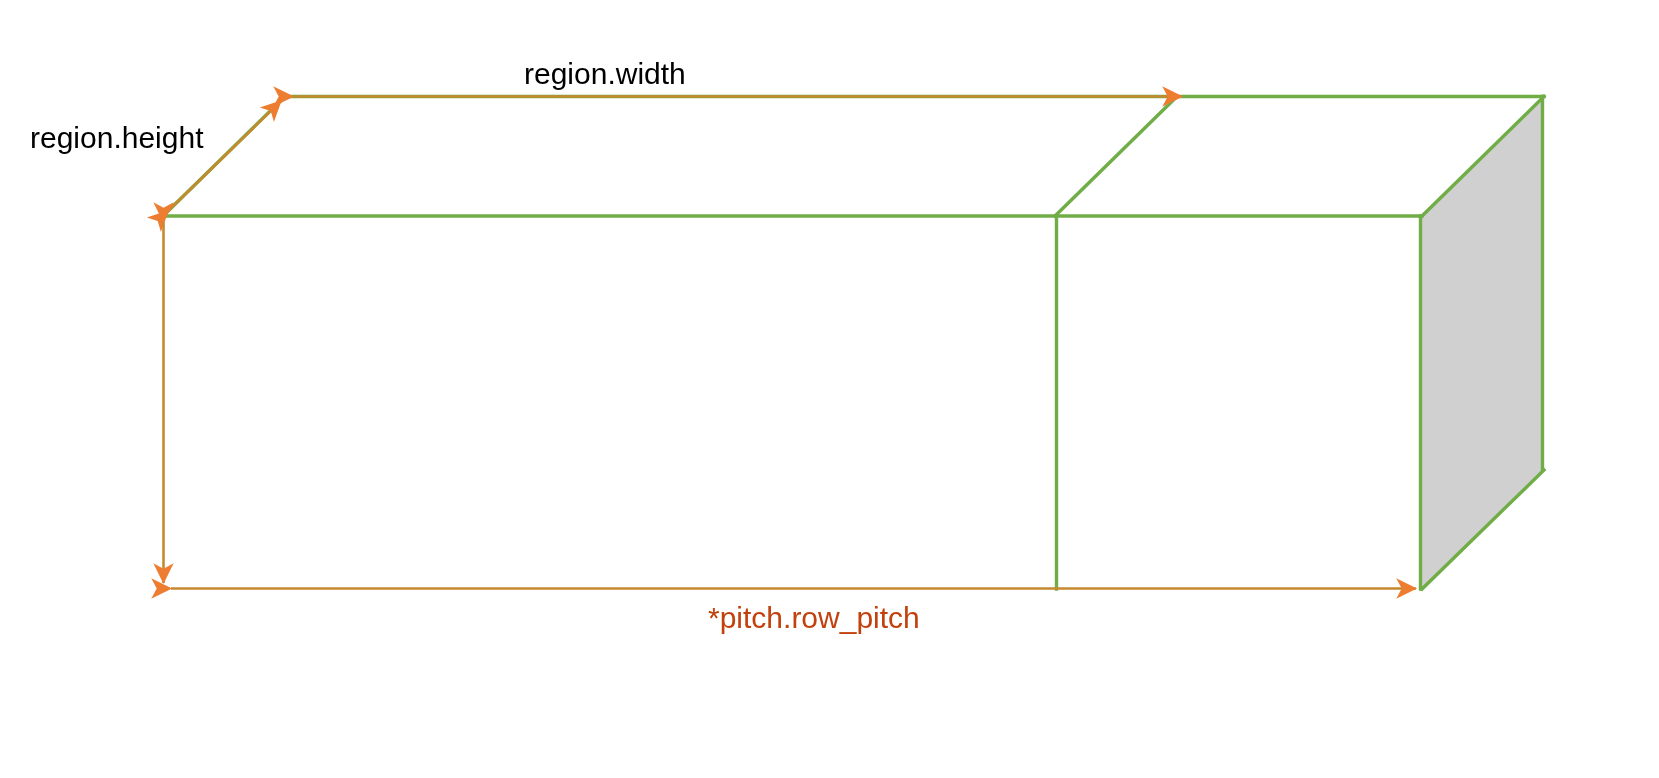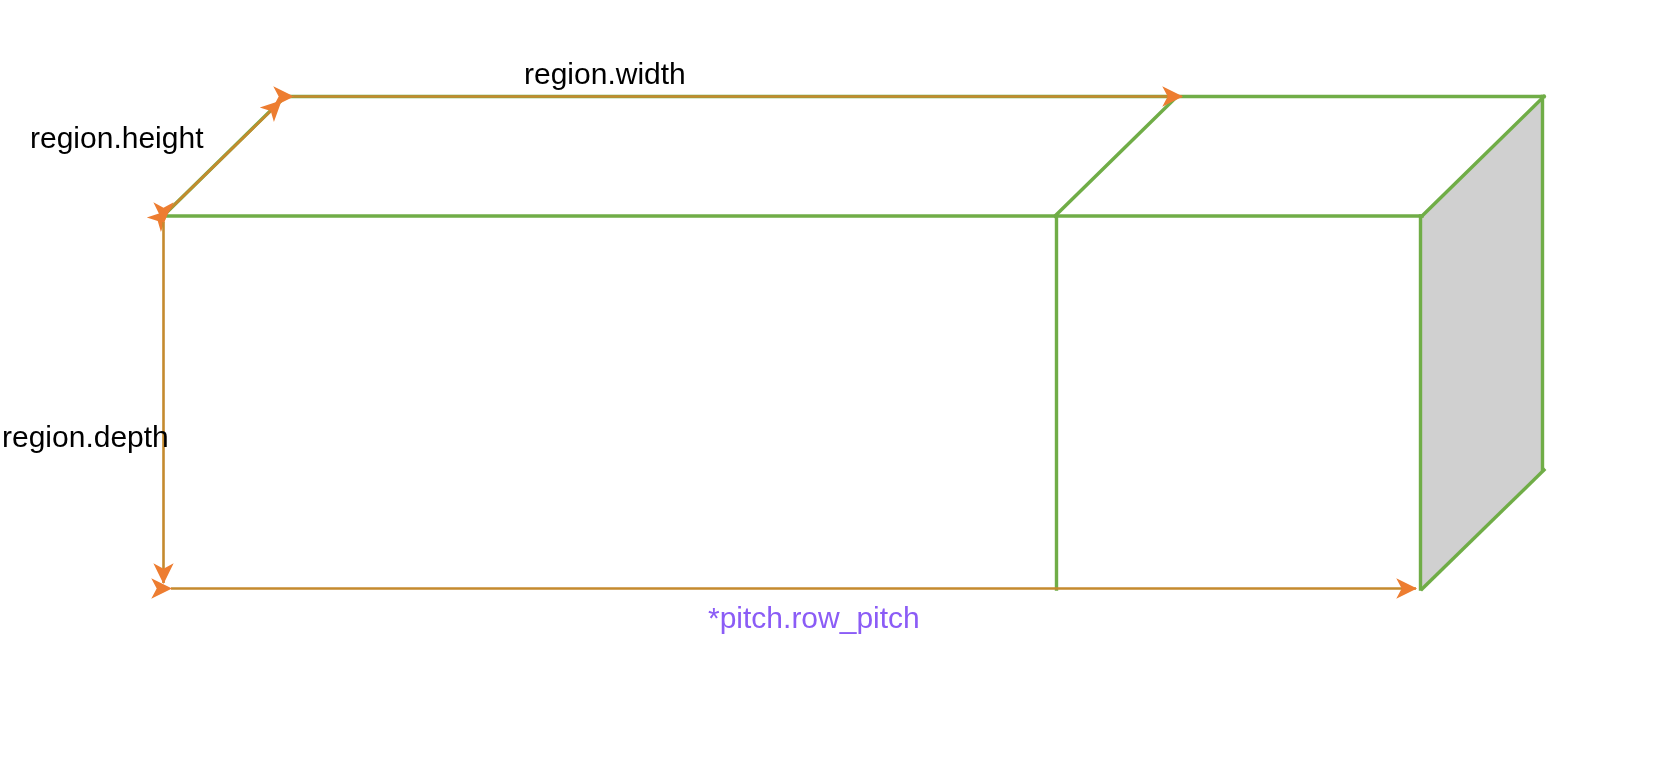--- a/index.html
+++ b/index.html
@@ -31,21 +31,21 @@
     font-family: "Liberation Sans", sans-serif;
     font-size: 30px;
     color: #000000;
     white-space: nowrap;
     line-height: 1.2;
   }
   .note-label {
     position: absolute;
     font-family: "Liberation Sans", sans-serif;
     font-size: 30px;
-    color: #8b5cf6;
+    color: #c2410c;
     white-space: nowrap;
     line-height: 1.2;
   }
   #label-region-width { left: 524px; top: 56px; }
   #label-region-height { left: 30px; top: 120px; }
   #label-region-depth { left: 2px; top: 419px; }
   #label-row-pitch { left: 708px; top: 600px; }
   #label-slice-pitch { left: 708px; top: 692px; }
 </style>
 </head>
@@ -96,18 +96,17 @@
       <line x1="163.5" y1="222" x2="163.5" y2="583" marker-start="url(#ah-start)" marker-end="url(#ah-end)"></line>
 
       <line x1="171" y1="588.5" x2="1416" y2="588.5" marker-start="url(#ah-start)" marker-end="url(#ah-end)"></line>
     </g>
   </svg>
 
   <div class="dim-label" id="label-region-height">region.height</div>
 
   <div class="dim-label" id="label-region-width">region.width</div>
 
-  <div class="dim-label" id="label-region-depth">region.depth</div>
 
   <div class="note-label" id="label-row-pitch">*pitch.row_pitch</div>
 
 
 </div>
 
 </body></html>

